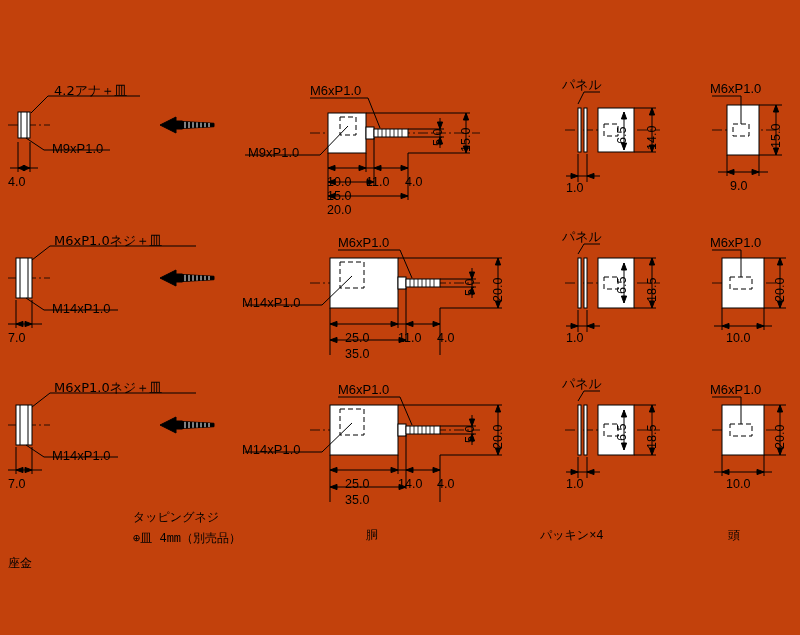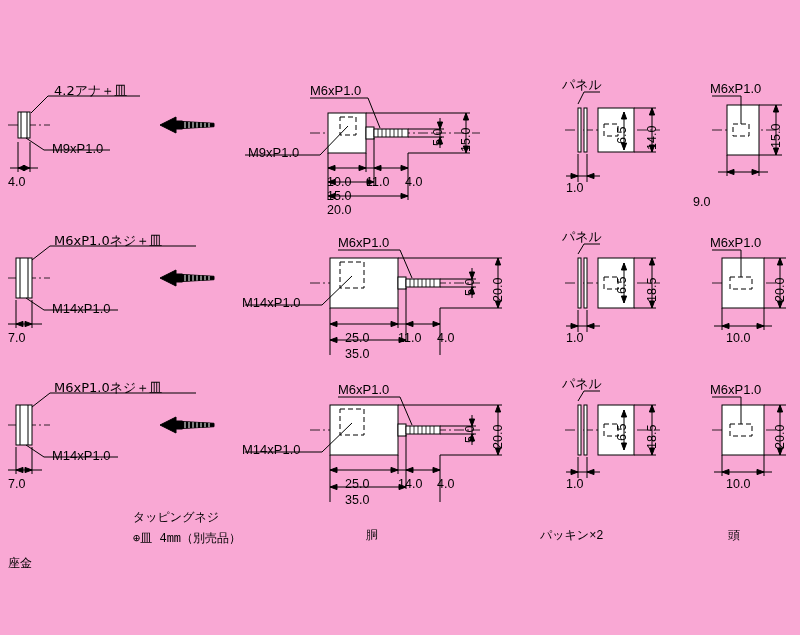--- a/index.html
+++ b/index.html
@@ -1,17 +1,17 @@
 <!DOCTYPE html>
 <html><head>
 <meta charset="utf-8">
 <style>
   html,body{margin:0;padding:0;background:#ffffff;}
   body{width:800px;height:635px;font-family:"Liberation Sans",sans-serif;color:#000;}
-  #sheet{position:relative;width:800px;height:635px;overflow:hidden;background:#f9a8d4;}
+  #sheet{position:relative;width:800px;height:635px;overflow:hidden;background:#c2410c;}
   .lbl{position:absolute;font-size:13px;line-height:1;white-space:nowrap;color:#000;}
   .dim{position:absolute;font-size:12.5px;line-height:1;white-space:nowrap;color:#000;text-align:right;}
   .dimv{position:absolute;font-size:12.5px;line-height:1;white-space:nowrap;color:#000;
         transform-origin:left top;transform:rotate(-90deg);}
   .jp{font-family:"DejaVu Sans",sans-serif;}
   .cat{position:absolute;font-size:12px;line-height:1;white-space:nowrap;color:#000;
        font-family:Liberation Mono, monospace;}
   svg{position:absolute;left:0;top:0;}
   .ln{stroke:#000;stroke-width:1;fill:none;}
   .dash{stroke:#000;stroke-width:1;fill:none;stroke-dasharray:5 3;}
@@ -381,21 +381,21 @@
   <div class="dimv" style="left:432px;top:146px;">5.0</div>
   <div class="dimv" style="left:460px;top:152px;">15.0</div>
 
   <div class="lbl jp" style="left:562px;top:78px;">パネル</div>
   <div class="dim" style="left:566px;top:182px;">1.0</div>
   <div class="dimv" style="left:616px;top:144px;">6.5</div>
   <div class="dimv" style="left:646px;top:150px;">14.0</div>
 
   <div class="lbl" style="left:710px;top:82px;">M6xP1.0</div>
   <div class="dimv" style="left:770px;top:148px;">15.0</div>
-  <div class="dim" style="left:693px;top:180px;margin-top:16px;">9.0</div>
+  <div class="dim" style="left:730px;top:180px;">9.0</div>
 
   <div class="lbl jp" style="left:54px;top:234px;">M6xP1.0ネジ＋皿</div>
   <div class="lbl" style="left:52px;top:302px;">M14xP1.0</div>
   <div class="dim" style="left:8px;top:332px;">7.0</div>
 
   <div class="lbl" style="left:338px;top:236px;">M6xP1.0</div>
   <div class="lbl" style="left:242px;top:296px;">M14xP1.0</div>
   <div class="dim" style="left:345px;top:332px;">25.0</div>
   <div class="dim" style="left:398px;top:332px;">11.0</div>
   <div class="dim" style="left:437px;top:332px;">4.0</div>
@@ -431,16 +431,16 @@
   <div class="dimv" style="left:646px;top:449px;">18.5</div>
 
   <div class="lbl" style="left:710px;top:383px;">M6xP1.0</div>
   <div class="dimv" style="left:774px;top:449px;">20.0</div>
   <div class="dim" style="left:726px;top:478px;">10.0</div>
 
   <div class="cat" style="left:8px;top:558px;">座金</div>
   <div class="cat" style="left:133px;top:512px;">タッピングネジ</div>
   <div class="cat" style="left:133px;top:533px;">⊕皿 4mm（別売品）</div>
   <div class="cat" style="left:366px;top:530px;">胴</div>
-  <div class="cat" style="left:540px;top:530px;">パッキン×2</div>
+  <div class="cat" style="left:540px;top:530px;">パッキン×4</div>
   <div class="cat" style="left:728px;top:530px;">頭</div>
 
 </div>
 
 </body></html>

